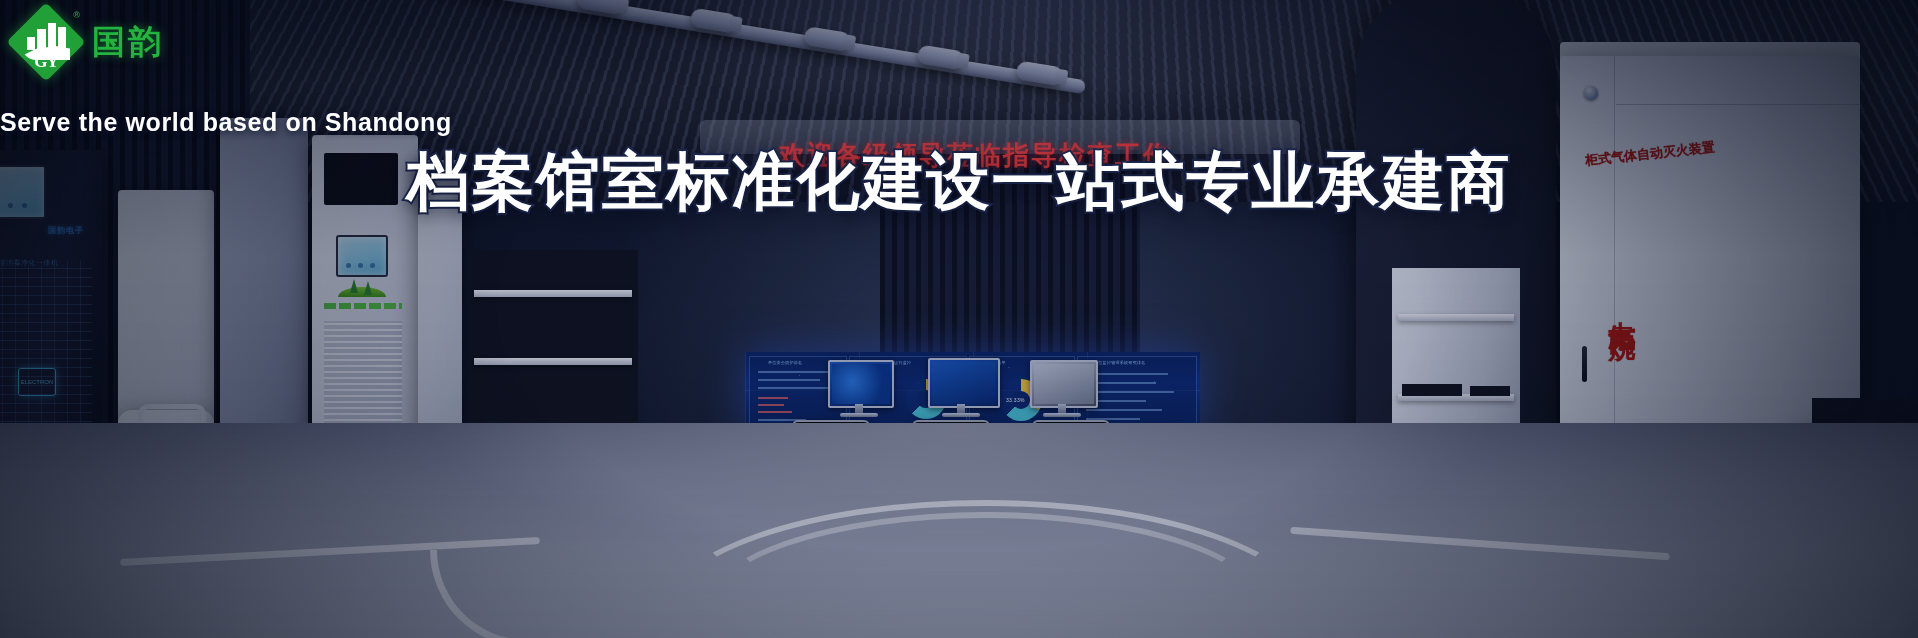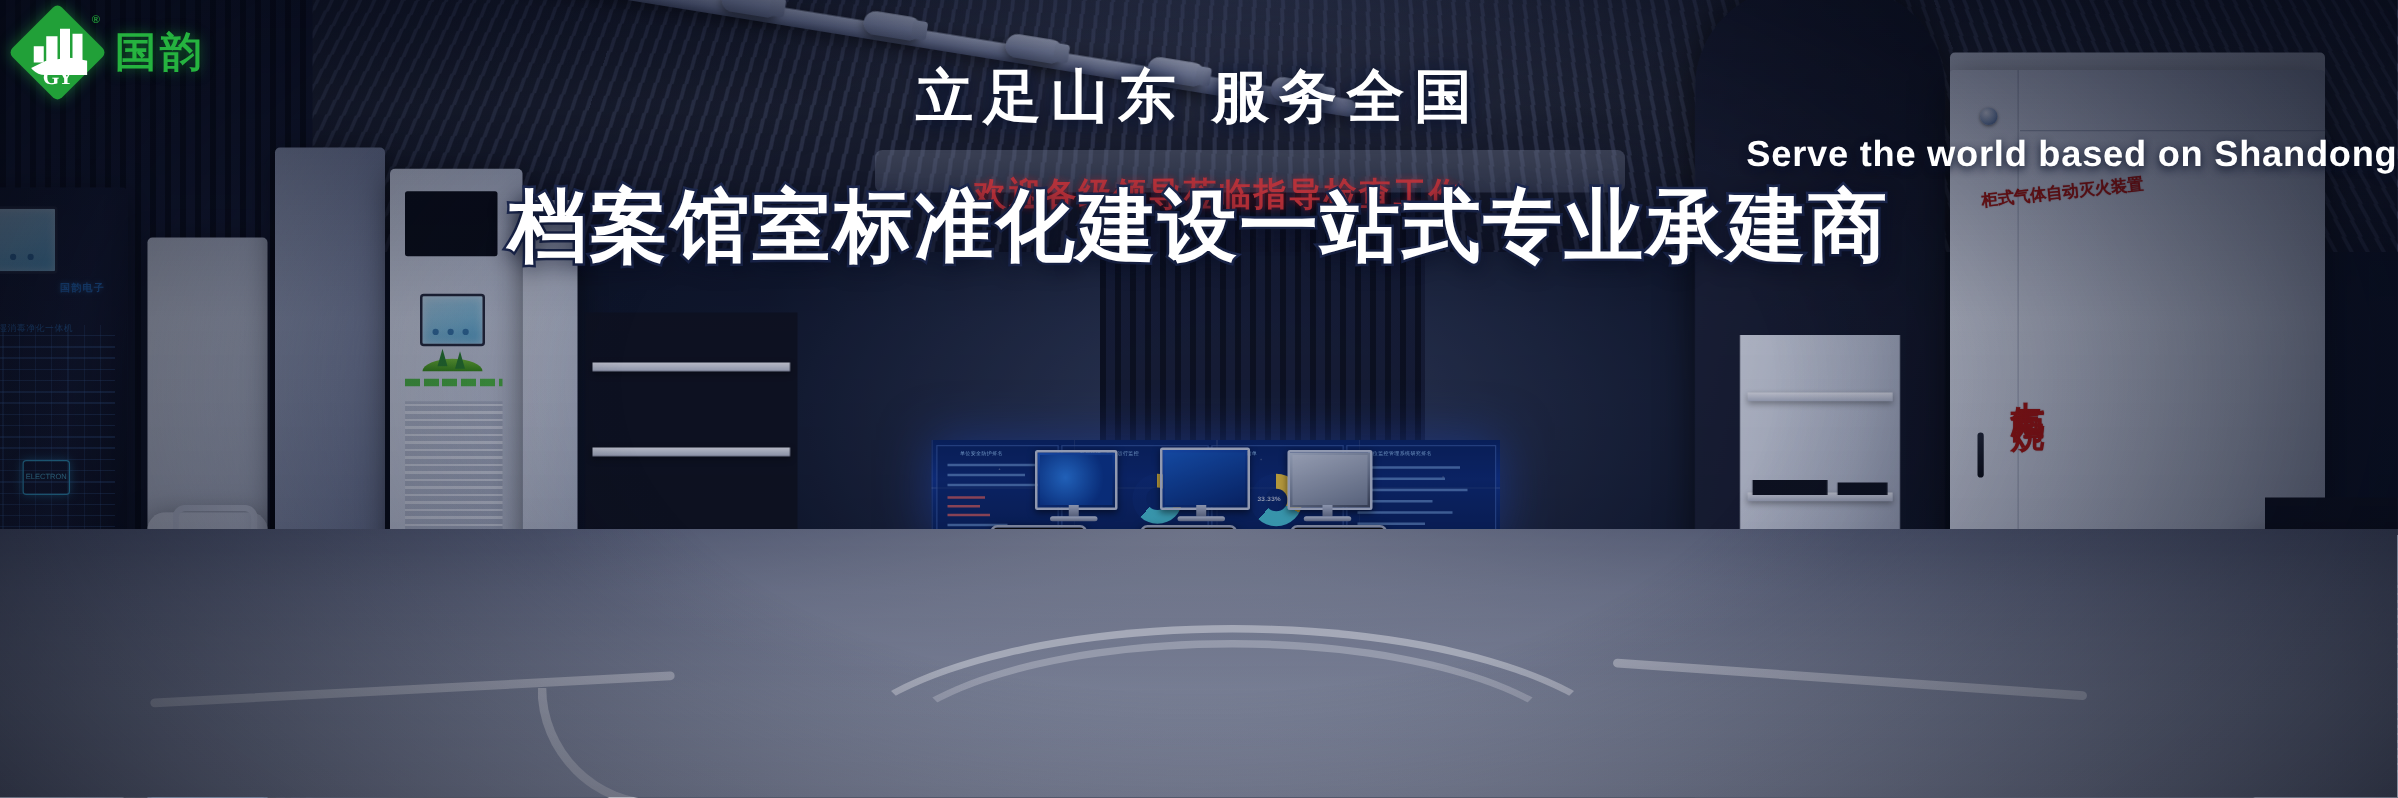--- a/index.html
+++ b/index.html
@@ -298,22 +298,22 @@
   }
 
   
   .content{position:absolute;inset:0;}
   .headline-cn{
     position:absolute;left:0;right:0;top:47px;text-align:center;
     font-size:46px;font-weight:bold;color:#ffffff;letter-spacing:8px;
     text-shadow:0 2px 10px rgba(10,18,45,.95), 0 0 22px rgba(12,22,55,.8);
   }
   .headline-en{
-    position:absolute;left:0;right:0;top:108px;text-align:right;
-    font-size:29px;font-weight:bold;color:#ffffff;letter-spacing:.6px;
+    position:absolute;left:0;right:0;top:108px;text-align:left;
+    font-size:25px;font-weight:bold;color:#ffffff;letter-spacing:.6px;
     text-shadow:0 2px 7px rgba(8,16,40,.95);
   }
   .title-main{
     position:absolute;left:0;right:0;top:147px;text-align:center;
     font-size:63px;font-weight:bold;color:#ffffff;letter-spacing:2px;line-height:1.08;
     -webkit-text-stroke:4px #1e2a52;
     paint-order:stroke fill;
     text-shadow:0 4px 16px rgba(6,12,32,.85);
   }
   .title-sub{
@@ -593,21 +593,20 @@
     <div class="floor-line" style="left:1290px;top:540px;width:380px;transform:rotate(4deg);"></div>
 
     <div class="tint"></div>
     <div class="vignette"></div>
   </div>
 
   <div class="ledsign">欢迎各级领导莅临指导检查工作</div>
 
   <div class="content">
 
-    <div class="headline-cn">立足山东 服务全国</div>
     <div class="headline-en">Serve the world based on Shandong</div>
 
     <div class="title-main">档案馆室标准化建设一站式专业承建商</div>
 
 
     <div class="logo">
       <div class="logo-mark">
         <div class="logo-diamond"></div>
         <div class="logo-bldg">
           <i style="left:0;width:8px;height:13px;"></i>

